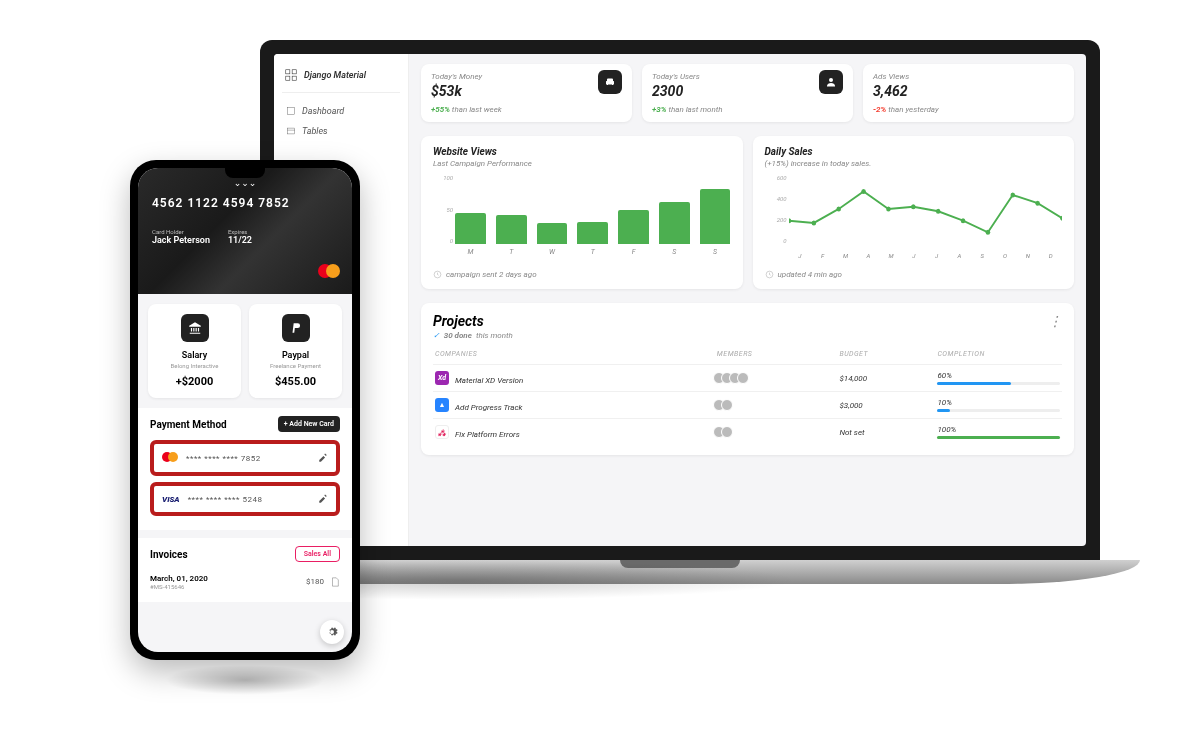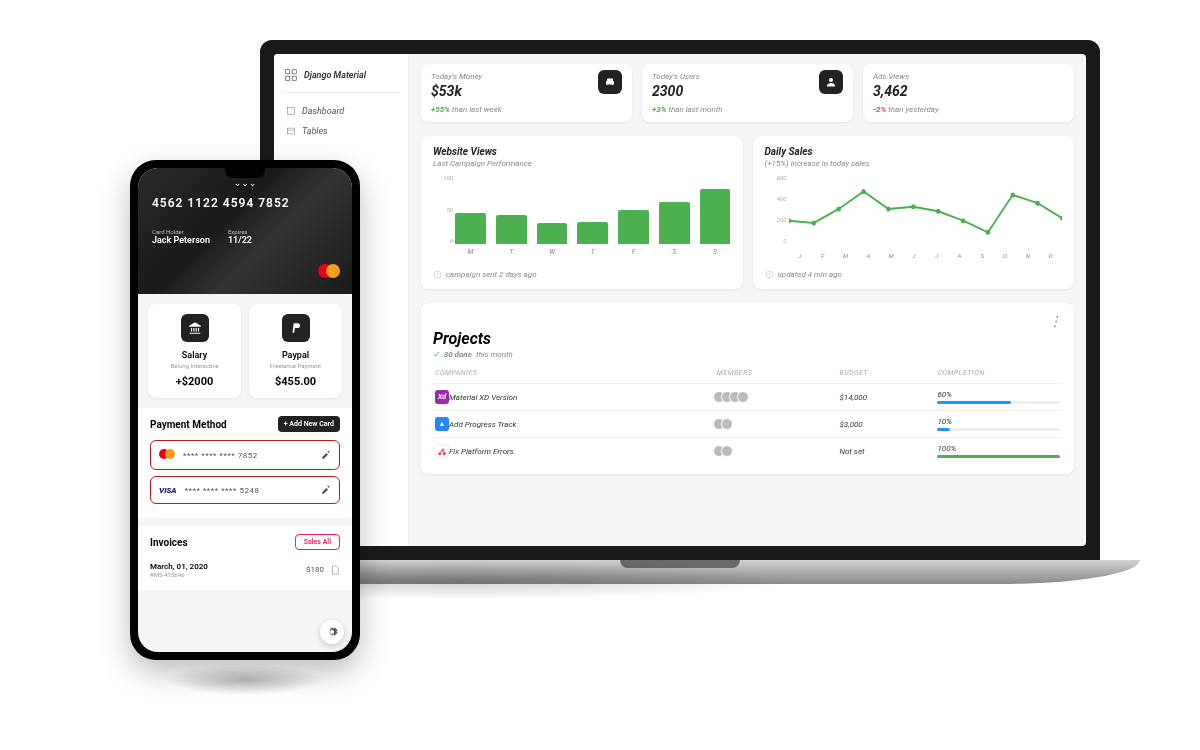--- a/index.html
+++ b/index.html
@@ -47,28 +47,28 @@
 .x-axis { display:flex; gap:10px; padding-left:22px; margin-top:4px; }
 .x-axis span { flex:1; text-align:center; font-size:7px; color:#888; }
 
 .line-svg { width:100%; height:70px; }
 .line-y { position:absolute; left:0; top:0; height:70px; width:22px; font-size:6px; color:#aaa; display:flex; flex-direction:column; justify-content:space-between; text-align:right; }
 .line-x { display:flex; padding-left:24px; margin-top:4px; }
 .line-x span { flex:1; text-align:center; font-size:6px; color:#888; }
 
 .projects-card { background:#fff; border-radius:8px; padding:10px 12px; box-shadow:0 1px 3px #0001; }
 .proj-head { display:flex; justify-content:space-between; align-items:flex-start; }
-.proj-title { font-size:16px; font-weight:700;margin-top:16px; }
+.proj-title { font-size:14px; font-weight:700; }
 .proj-sub { font-size:8px; color:#888; margin-top:2px; display:flex; align-items:center; gap:4px; }
 .check { color:#2196f3; }
 .kebab { color:#888; font-size:14px; }
 .proj-table { margin-top:10px; width:100%; }
 .ph { display:grid; grid-template-columns: 2.3fr 1fr 0.8fr 1fr; font-size:7px; color:#aaa; letter-spacing:.5px; padding:0 2px 6px; }
 .prow { display:grid; grid-template-columns: 2.3fr 1fr 0.8fr 1fr; align-items:center; font-size:8px; color:#333; padding:6px 2px; border-top:1px solid #f0f0f0; }
-.comp { display:flex; align-items:center; }
+.comp { display:flex; align-items:flex-end; gap:6px; }
 .comp-icon { width:14px; height:14px; border-radius:3px; display:flex; align-items:center; justify-content:center; font-size:7px; font-weight:700; color:#fff; }
 .members { display:flex; }
 .memb { width:12px; height:12px; border-radius:50%; border:1px solid #fff; margin-left:-4px; background:#bbb; }
 .prog { display:flex; flex-direction:column; gap:2px; }
 .prog-bar { height:3px; background:#eee; border-radius:2px; position:relative; }
 .prog-fill { height:100%; border-radius:2px; }
 
 
 .phone { position:absolute; left:130px; top:160px; width:230px; height:500px; background:#000; border-radius:26px; padding:8px; box-shadow:0 12px 30px #0004; }
 .phone-screen { width:100%; height:100%; background:#f5f5f7; border-radius:20px; overflow:hidden; position:relative; }
@@ -91,21 +91,21 @@
 .block-icon svg { width:14px; height:14px; fill:#fff; }
 .block-t { font-size:9px; font-weight:600; }
 .block-s { font-size:6px; color:#999; margin:2px 0 6px; }
 .block-v { font-size:11px; font-weight:700; }
 
 .section { padding:8px 12px; background:#fff; margin:0 0 8px; }
 .sec-head { display:flex; justify-content:space-between; align-items:center; margin-bottom:8px; }
 .sec-title { font-size:10px; font-weight:700; }
 .btn-dark { background:#222; color:#fff; font-size:7px; padding:4px 6px; border-radius:4px; border:none; font-weight:600; }
 .btn-outline { border:1px solid #e91e63; color:#e91e63; background:#fff; font-size:7px; padding:3px 8px; border-radius:4px; font-weight:600; }
-.pm-card { border:1px solid #b91c1c; border-radius:6px; padding:8px; display:flex; align-items:center; gap:8px; margin-bottom:6px; font-size:8px; }
+.pm-card { border:4px solid #b91c1c; border-radius:6px; padding:8px; display:flex; align-items:center; gap:8px; margin-bottom:6px; font-size:8px; }
 .pm-num { flex:1; color:#555; letter-spacing:.5px; }
 .pencil { width:10px; height:10px; }
 .visa { font-size:8px; font-weight:900; font-style:italic; color:#1a1f71; }
 
 .inv-row { display:flex; justify-content:space-between; align-items:center; font-size:8px; padding:4px 0; }
 .inv-date { font-weight:600; }
 .inv-id { font-size:6px; color:#999; }
 .inv-amt { color:#555; font-size:8px; }
 .pdf-ico { width:10px; height:10px; margin-left:6px; }
 </style>

